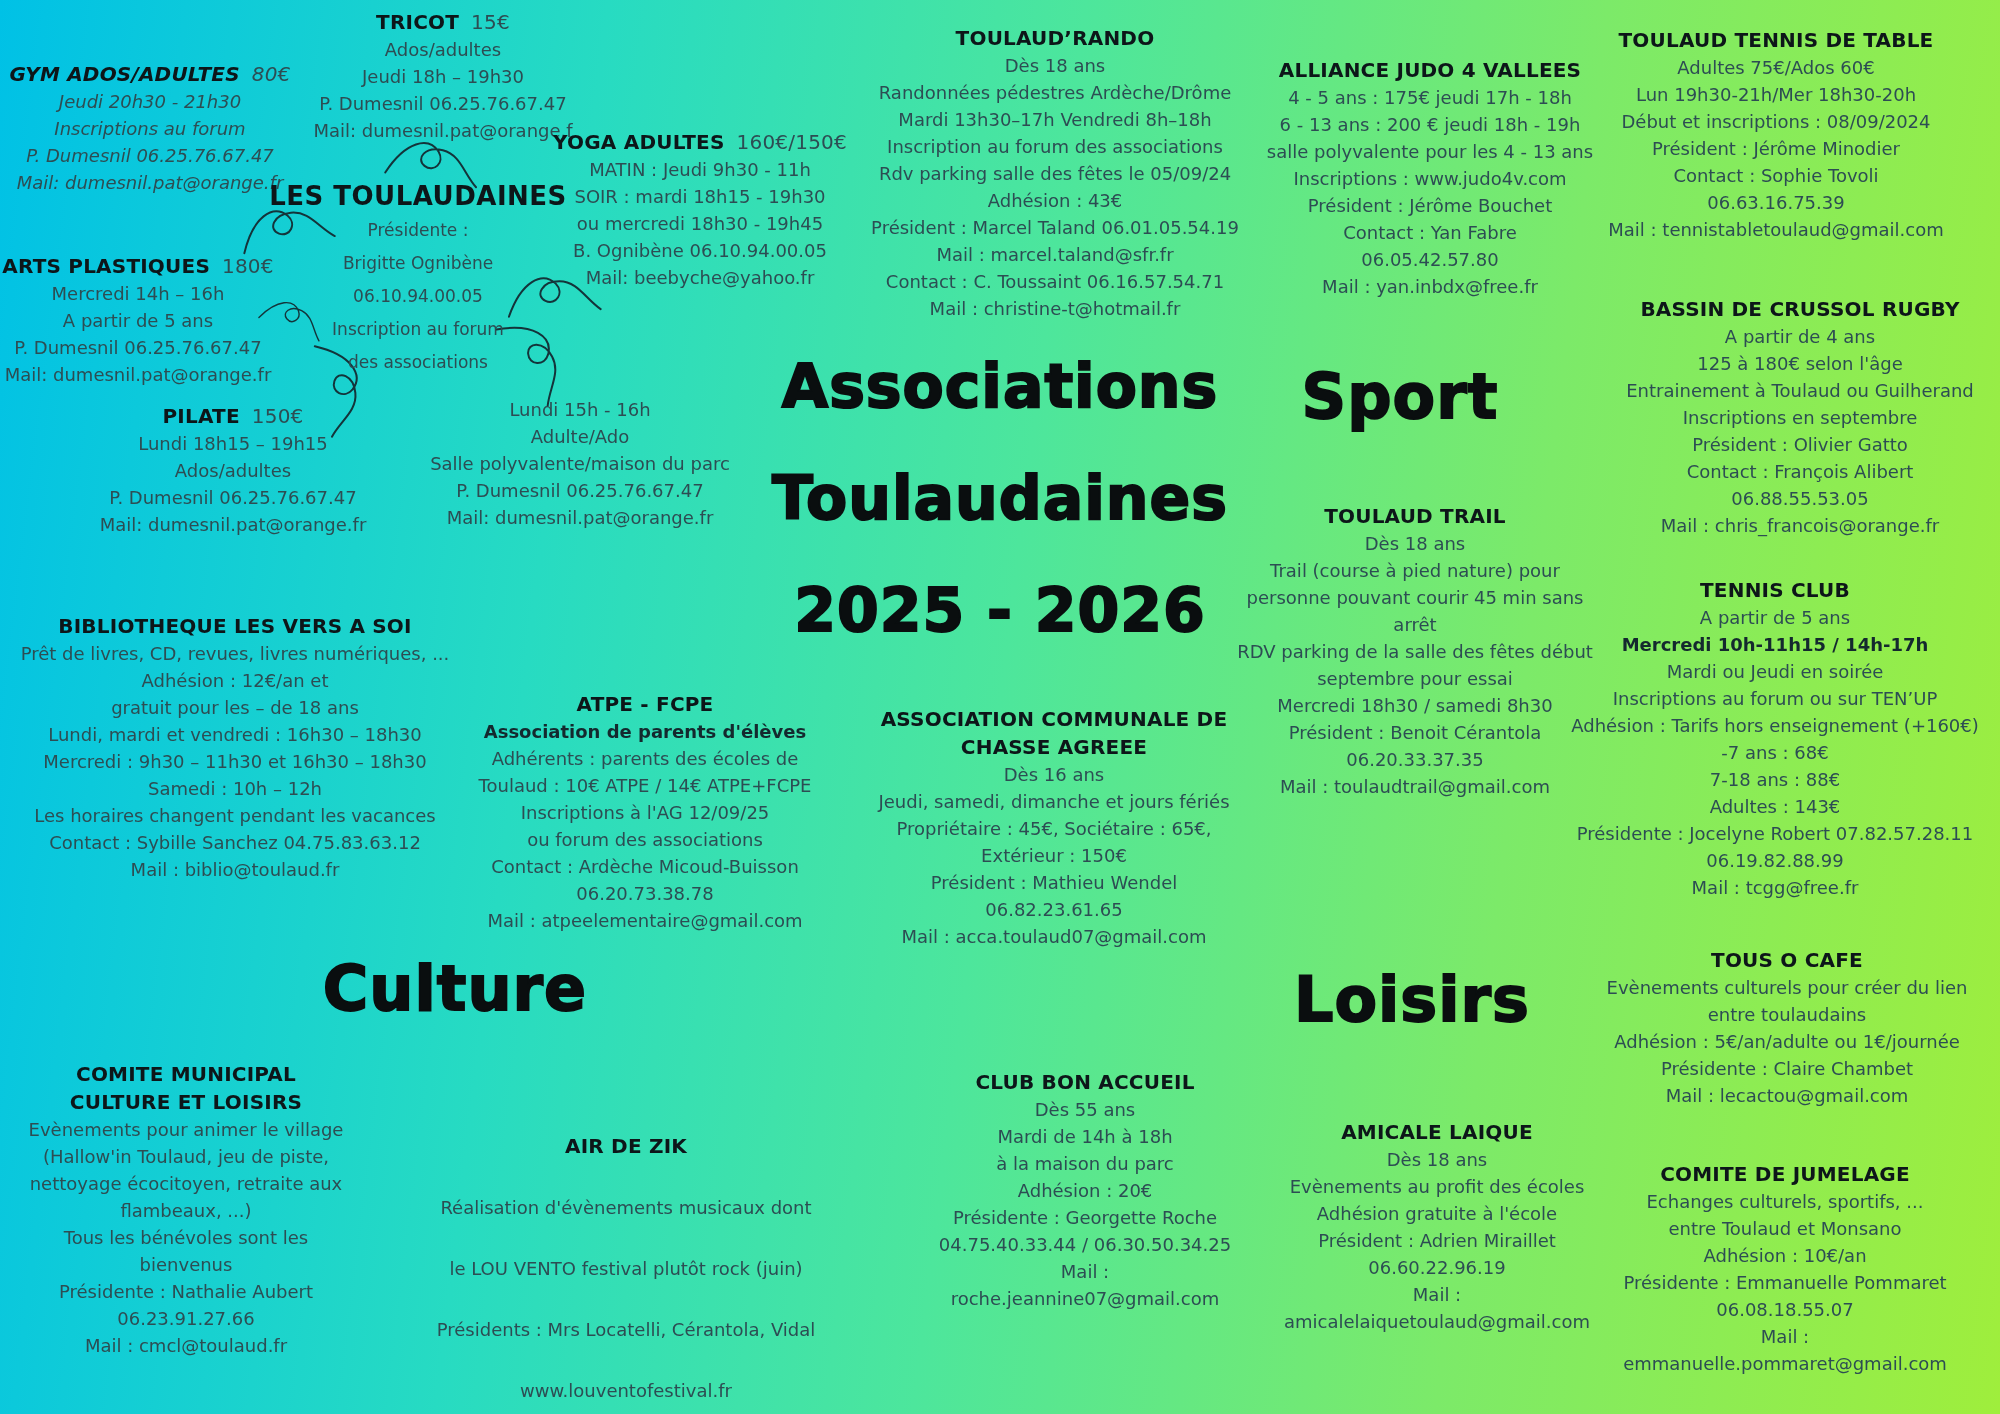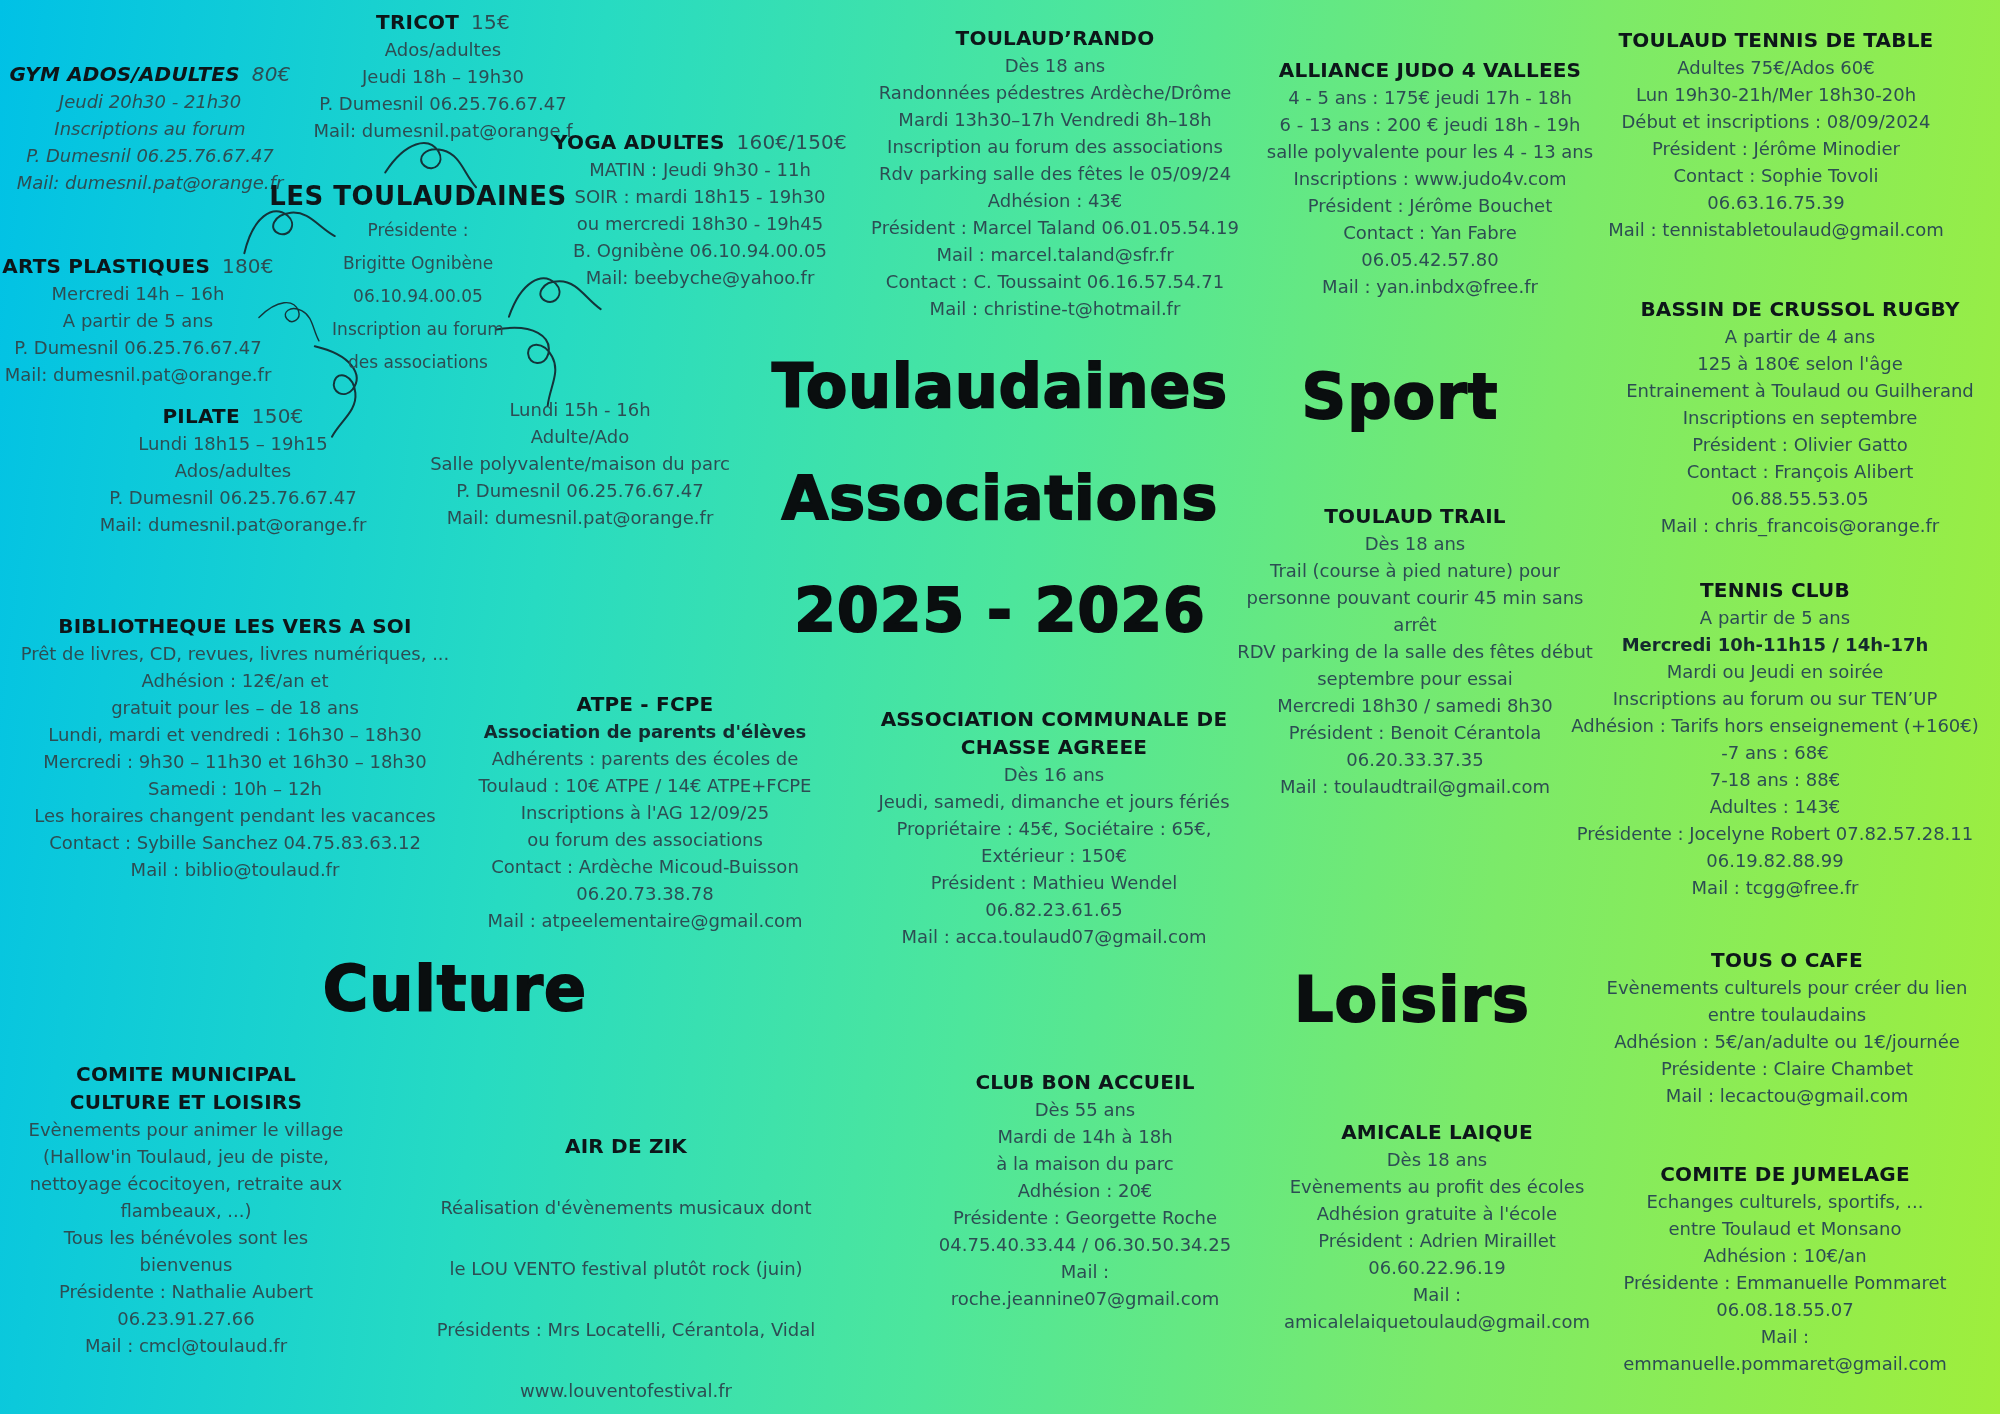--- a/index.html
+++ b/index.html
@@ -45,22 +45,22 @@
   .sq2 { left: 238px; top: 200px; transform: rotate(-12deg); }
   .sq3 { left: 292px; top: 360px; transform: rotate(78deg); }
   .sq4 { left: 488px; top: 330px; transform: rotate(55deg); }
   .sq5 { left: 505px; top: 268px; transform: rotate(-6deg); }
   .sq6 { left: 245px; top: 290px; transform: rotate(20deg); scale: 0.7; }
 </style>
 </head>
 <body>
 
 <div class="big-title">
+  <div class="t-line">Associations</div>
   <div class="t-line">Toulaudaines</div>
-  <div class="t-line">Associations</div>
   <div class="t-line">2025 - 2026</div>
 </div>
 
 <div class="category-heading heading-culture">Culture</div>
 <div class="category-heading heading-sport">Sport</div>
 <div class="category-heading heading-loisirs">Loisirs</div>
 
 <div class="squiggle sq1">
     <svg width="96" height="56" viewBox="0 0 96 56">
       <path d="M2,44 C18,10 40,2 52,16 C60,26 50,38 40,32 C30,26 38,12 56,14 C74,16 80,34 94,46" fill="none" stroke="#14343a" stroke-width="2" stroke-linecap="round"></path>

